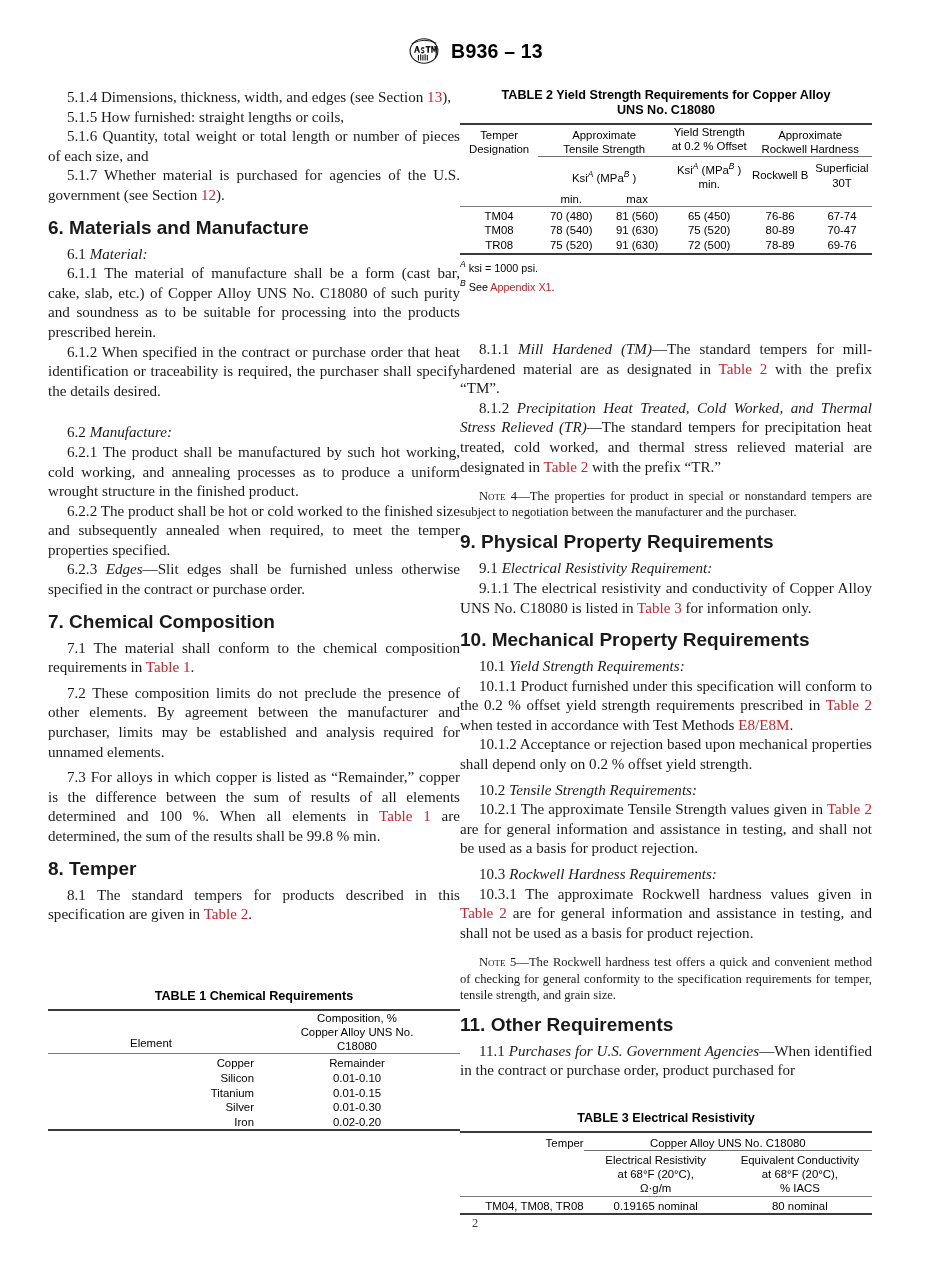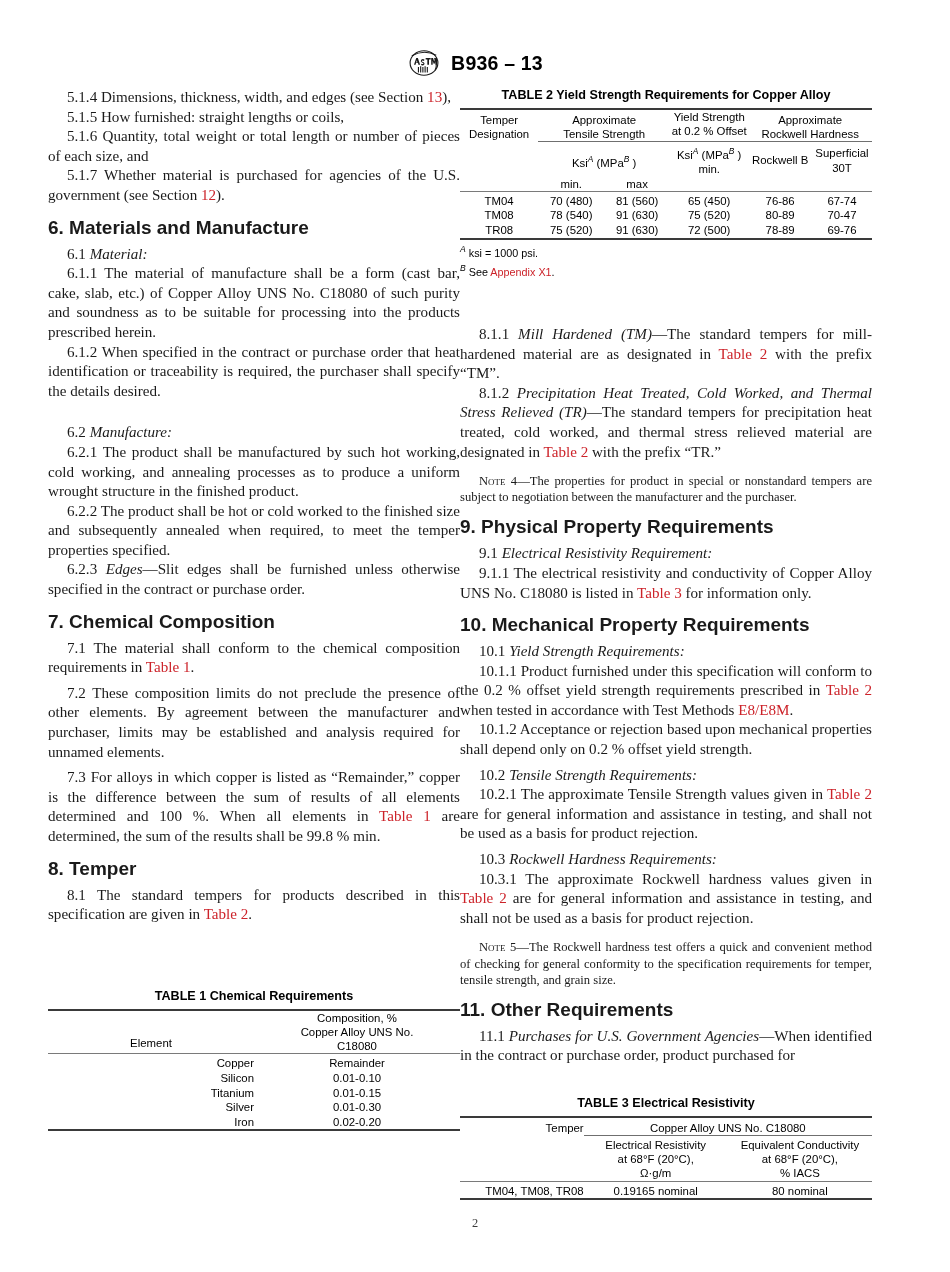--- a/index.html
+++ b/index.html
@@ -7,21 +7,21 @@
     width:950px; height:1272px;
     font-family:"Liberation Serif", serif;
     color:#1a1a1a;
     position:relative;
     overflow:hidden;
   }
   .page { position:absolute; inset:0; }
 
   
   .masthead {
-    position:absolute; left:0; right:0; top:48px;
+    position:absolute; left:0; right:0; top:36px;
     display:flex; align-items:center; justify-content:center; gap:10px;
   }
   .astm-logo { width:34px; height:30px; display:block; }
   .doc-id {
     font-family:"Liberation Sans", sans-serif;
     font-size:19.5px; font-weight:bold; letter-spacing:.2px; color:#000;
   }
 
   
   .cols {
@@ -203,20 +203,21 @@
           </table>
       </div>
 
     </div>
 
     <div class="col col-right">
 
       <div class="tbl-wrap">
         <div class="tbl-title">
           <div>TABLE 2 Yield Strength Requirements for Copper Alloy</div>
+          <div>UNS No. C18080</div>
         </div>
         <table class="t t2">
           <tbody>
               <tr class="rule-top">
             <td class="hcell" rowspan="2" style="width:19%; vertical-align:top; padding-top:3px;">
               <div>Temper</div>
               <div>Designation</div>
             </td>
             <td class="hcell" colspan="2" style="width:32%; vertical-align:top; padding-top:3px;">
               <div>Approximate</div>

